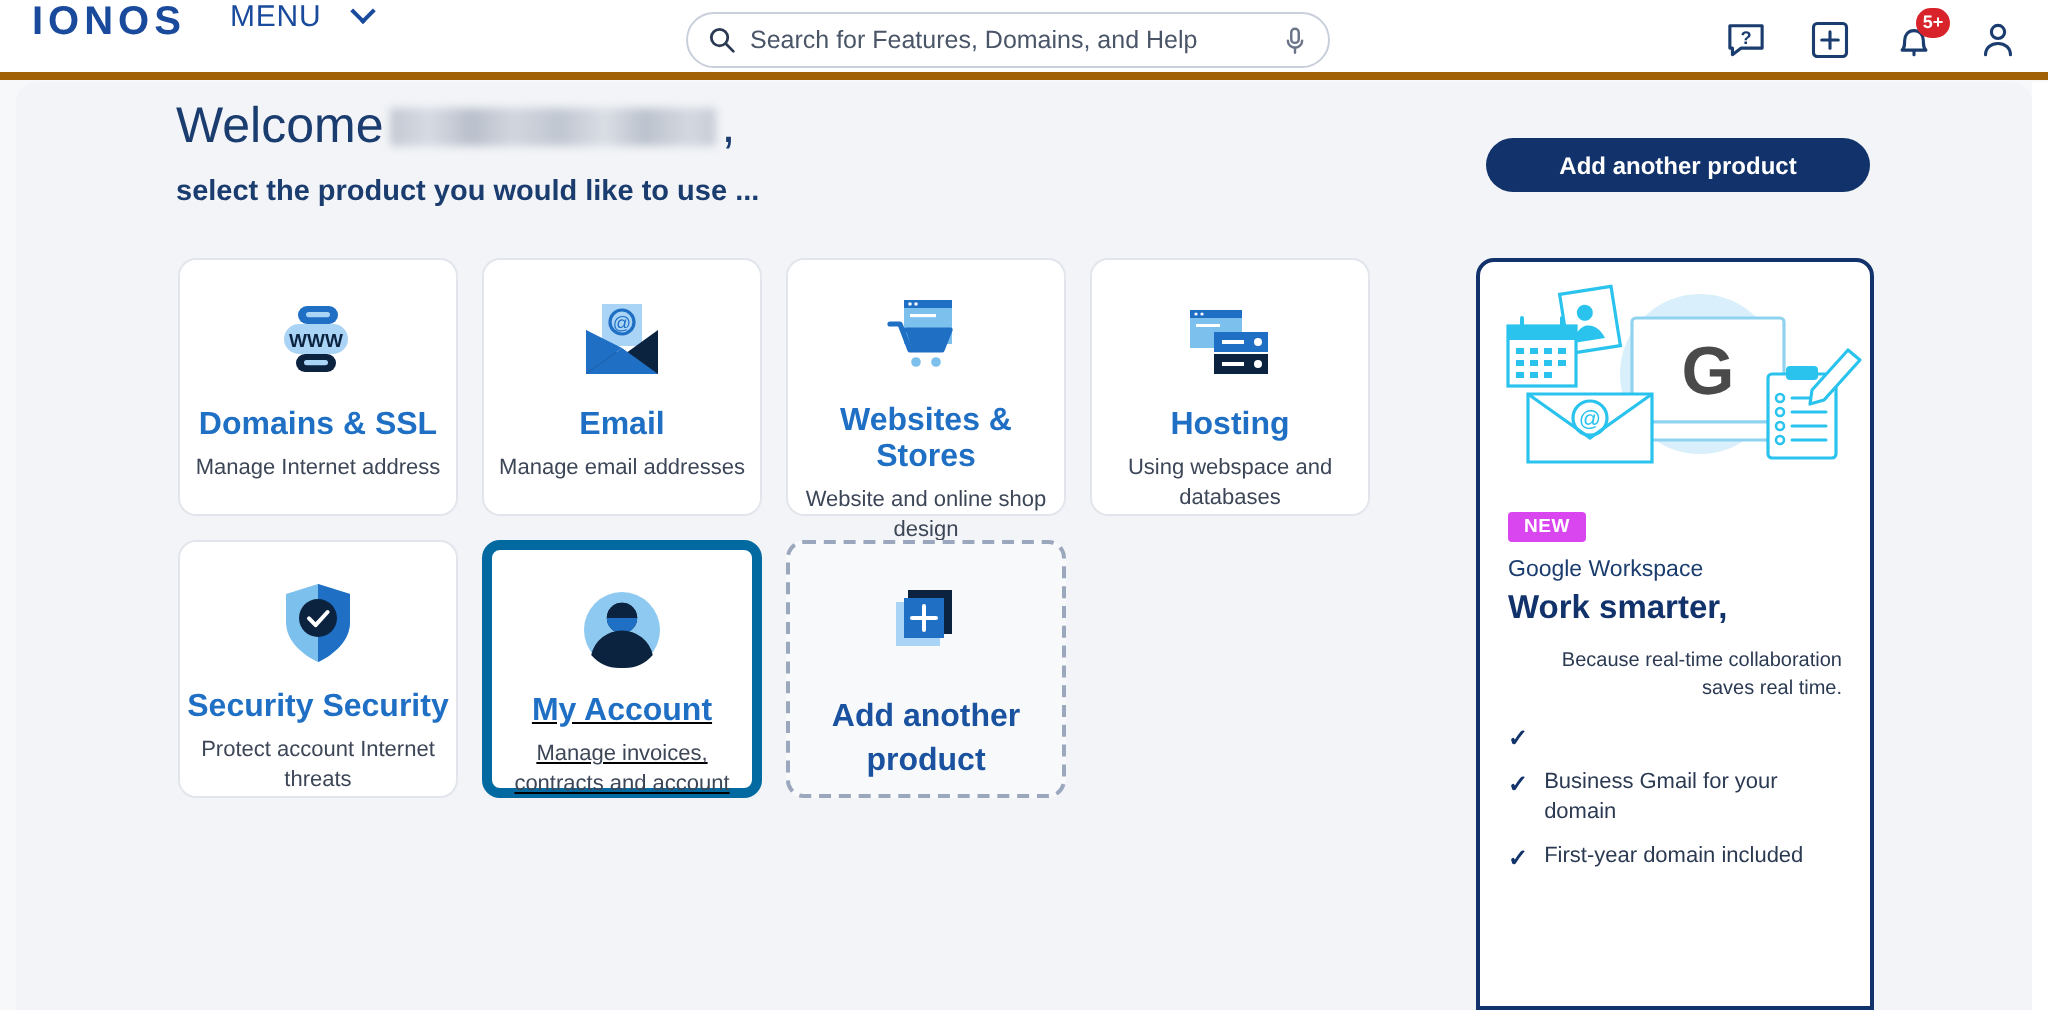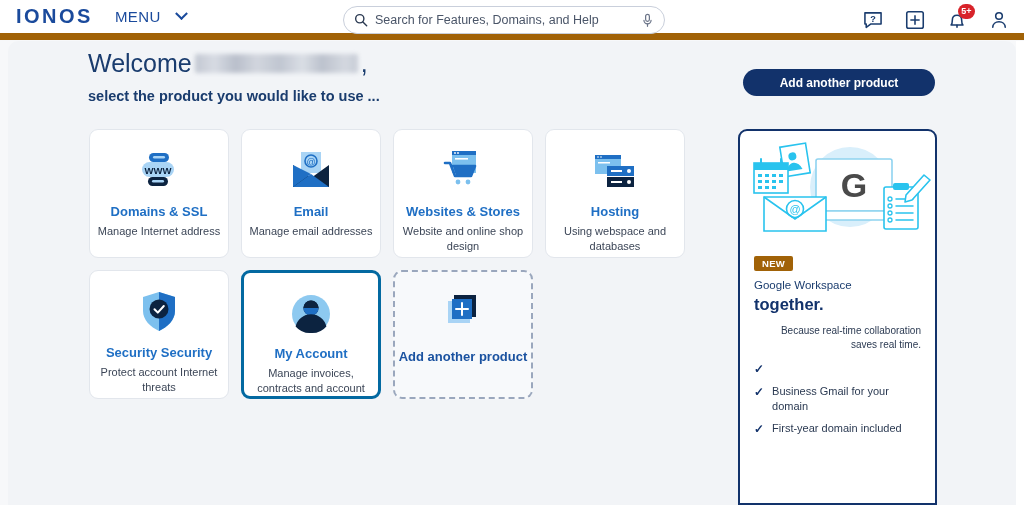--- a/index.html
+++ b/index.html
@@ -7,22 +7,22 @@
     width: 1024px; height: 505px;
     font-family: "Liberation Sans", sans-serif;
     background: #ffffff;
     overflow: hidden;
   }
   .page { position: relative; width: 1024px; height: 505px; background: #f7f8fa; }
 
   
   .header {
     position: absolute; top: 0; left: 0; width: 1024px; height: 40px;
-    background: #ffffff; display: flex; align-items: center;
-    border-bottom: 7px solid #a16207;
+    background: #ffffff; display: flex; align-items: flex-start;
+    border-bottom: 4px solid #a16207;
   }
   .logo {
     margin-left: 16px; font-size: 20px; font-weight: bold;
     color: #1a4a9c; letter-spacing: 2.5px;
     font-family: "Liberation Sans", sans-serif;
   }
   .menu-btn {
     margin-left: 22px; display: flex; align-items: center; gap: 16px;
     color: #1a4a9c; font-size: 15px; letter-spacing: .4px; cursor: pointer;
   }
@@ -85,44 +85,44 @@
   }
 
   
   .grid { position: absolute; left: 81px; top: 88px; width: 632px; }
   .row { display: flex; gap: 12px; margin-bottom: 12px; }
   .card {
     width: 140px; height: 129px; background: #fff; border: 1px solid #e2e6ec;
     border-radius: 9px; display: flex; flex-direction: column; align-items: center;
     padding-top: 18px; cursor: pointer; position: relative;
   }
-  .card.highlight { border: 3px solid #0369a1; }
+  .card.highlight { border: 5px solid #0369a1; text-decoration: underline; }
   .card.dashed {
     background: #f7f9fb; border: 2px dashed #9aa7bd;
   }
   .card-icon { height: 46px; display: flex; align-items: center; justify-content: center; }
   .card-title {
-    margin-top: 10px; font-size: 13px; font-weight: bold; color: #1f6fc4; text-align: center;
+    margin-top: 10px; font-size: 16px; font-weight: bold; color: #1f6fc4; text-align: center;
   }
   .card.dashed .card-title { color: #1a52a0; line-height: 1.35; margin-top: 12px; }
   .card-desc {
     margin-top: 5px; font-size: 11px; color: #3c4657; text-align: center;
     line-height: 1.35; padding: 0 6px;
   }
 
   
   .promo {
     position: absolute; left: 730px; top: 88px; width: 199px; height: 376px;
     background: #fff; border: 2px solid #12326b; border-top-left-radius: 9px;
     border-top-right-radius: 9px; overflow: hidden;
   }
   .promo-illu { height: 110px; position: relative; margin: 6px 6px 0 6px; }
   .promo-body { padding: 6px 14px 0 14px; }
   .new-badge {
-    display: inline-block; background: #a16207; color: #fff; font-size: 9.5px;
+    display: inline-block; background: #d946ef; color: #fff; font-size: 9.5px;
     font-weight: bold; padding: 2px 8px; border-radius: 2px; letter-spacing: .3px;
   }
   .promo-kicker { margin-top: 8px; font-size: 11.5px; color: #1a3c6e; }
   .promo-headline {
     margin-top: 3px; font-size: 16.5px; font-weight: bold; color: #12326b; line-height: 1.25;
   }
   .promo-sub { margin-top: 9px; font-size: 10px; color: #2b3a52; line-height: 1.4; text-align: right; }
   .promo-list { margin-top: 9px; }
   .promo-li {
     display: flex; gap: 8px; margin-bottom: 7px; font-size: 11px;
@@ -369,21 +369,21 @@
               <circle cx="144" cy="83" r="2"></circle>
           </g>
           <path d="M160 58l18-20 6 5-18 20-7 2z" fill="#fff" stroke="#29c3ee" stroke-width="1.6" stroke-linejoin="round"></path>
         </svg>
       </div>
 
       <div class="promo-body">
         <span class="new-badge">NEW</span>
         <div class="promo-kicker">Google Workspace</div>
         <div class="promo-headline">
-          <div>together.</div>
+          <div>Work smarter,</div>
         </div>
         <div class="promo-sub">Because real-time collaboration saves real time.</div>
         <div class="promo-list">
           <div class="promo-li">
             <span class="check">✓</span>
           </div>
           <div class="promo-li">
             <span class="check">✓</span>
             <span>Business Gmail for your domain</span>
           </div>

